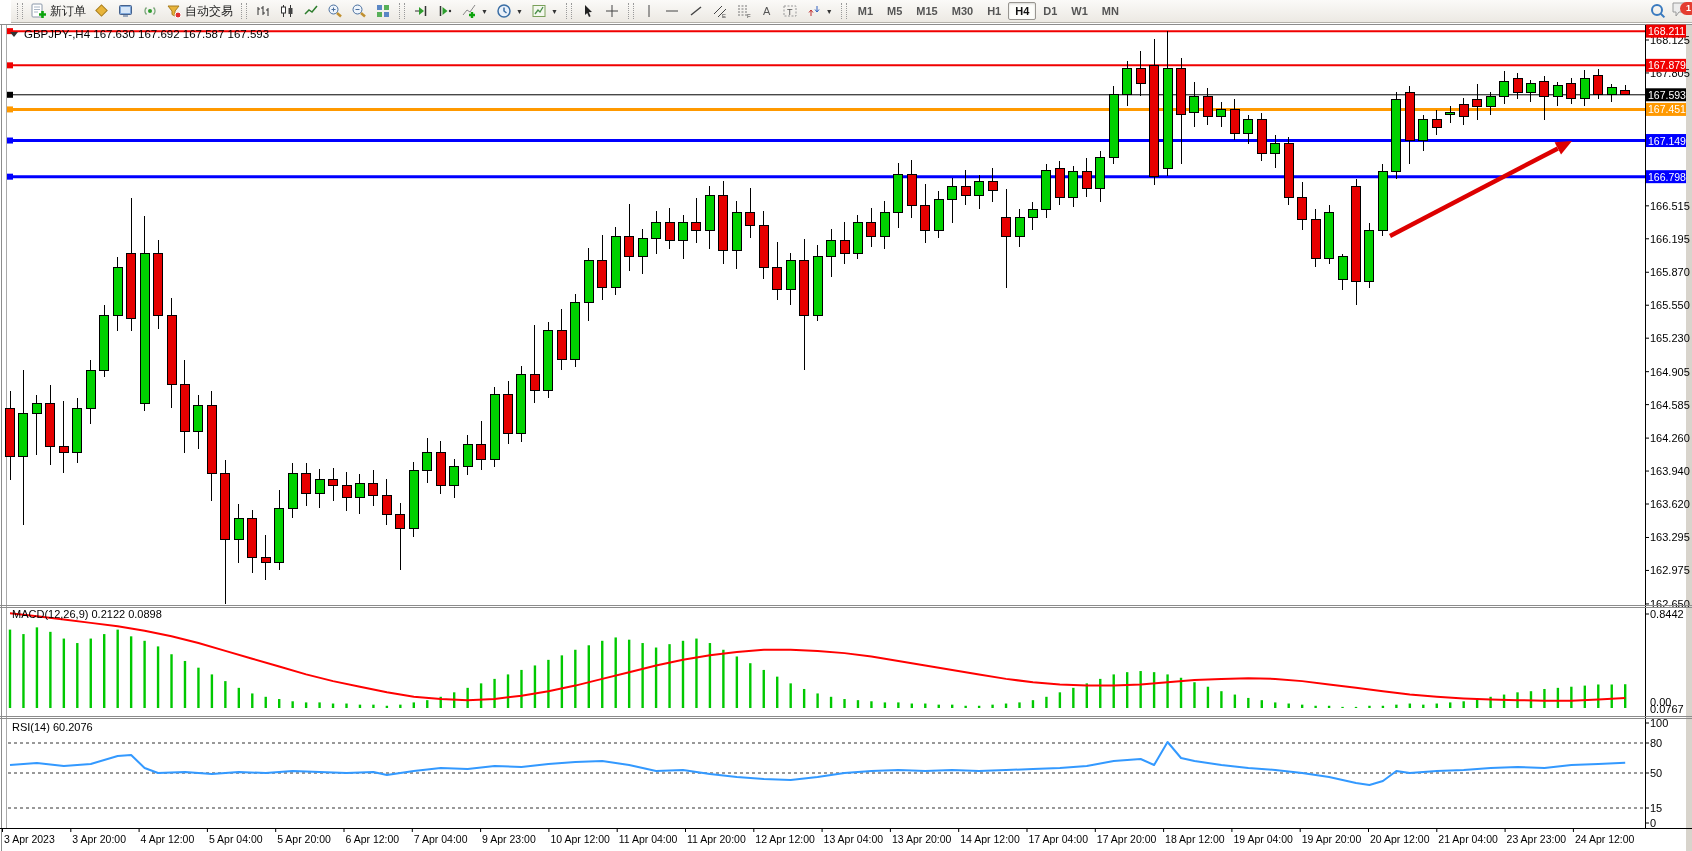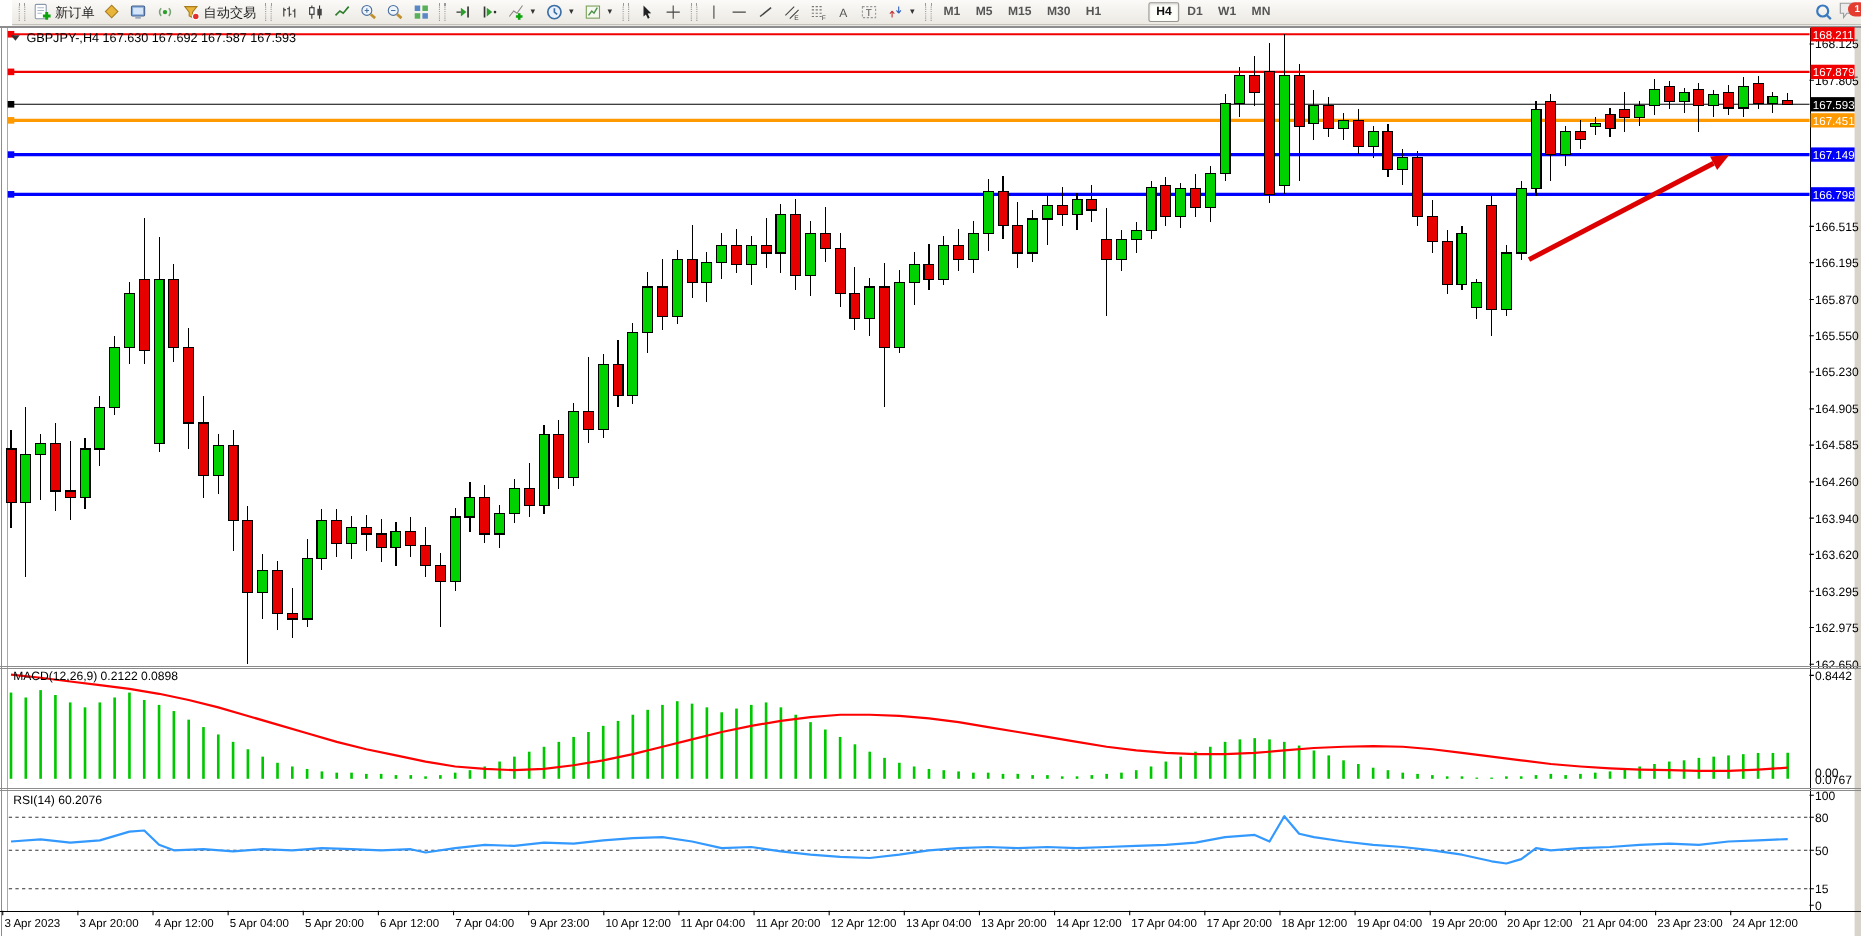--- a/index.html
+++ b/index.html
@@ -4,21 +4,21 @@
 <style>
   html,body{margin:0;padding:0;background:#fff;}
   .app{position:relative;width:1692px;height:851px;font-family:"Liberation Sans",sans-serif;background:#fff;overflow:hidden;}
   
   .toolbar{position:absolute;left:11px;top:0;width:1692px;height:23px;background:linear-gradient(#fbfaf8,#ecE9e3);border-bottom:1px solid #b4b1aa;display:flex;align-items:center;box-sizing:border-box;padding:0 2px;z-index:5;}
   .grip{width:4px;height:16px;border-left:1px dotted #9a9a9a;border-right:1px dotted #9a9a9a;margin:0 4px;}
   .tbtn{display:flex;align-items:center;gap:3px;height:20px;padding:0 3px;border:1px solid transparent;border-radius:2px;background:transparent;font-family:"Liberation Sans",sans-serif;font-size:12px;color:#222;cursor:default;}
   .tbtn svg{display:block;}
   .caret{font-size:7px;color:#333;margin-left:1px;}
   .tf{font-size:11px;font-weight:bold;color:#555;padding:2px 6px;border:1px solid transparent;border-radius:2px;}
-  .tf.active{background:#fdfdfa;border:1px solid #989590;color:#111;box-shadow:inset 0 1px 2px rgba(0,0,0,.15);margin-left:36px;}
+  .tf.active{background:#fdfdfa;border:1px solid #989590;color:#111;box-shadow:inset 0 1px 2px rgba(0,0,0,.15);}
   .spacer{flex:1;}
   .badge{position:absolute;right:4px;top:1px;min-width:13px;height:13px;border-radius:8px;background:#e43d30;color:#fff;font-size:9px;font-weight:bold;text-align:center;line-height:13px;padding:0 2px;}
   .chatwrap{position:relative;width:30px;height:20px;display:flex;align-items:center;}
   
   #cv{position:absolute;left:0;top:0;}
   text{font-family:"Liberation Sans",sans-serif;}
 </style>
 </head>
 <body>
 

